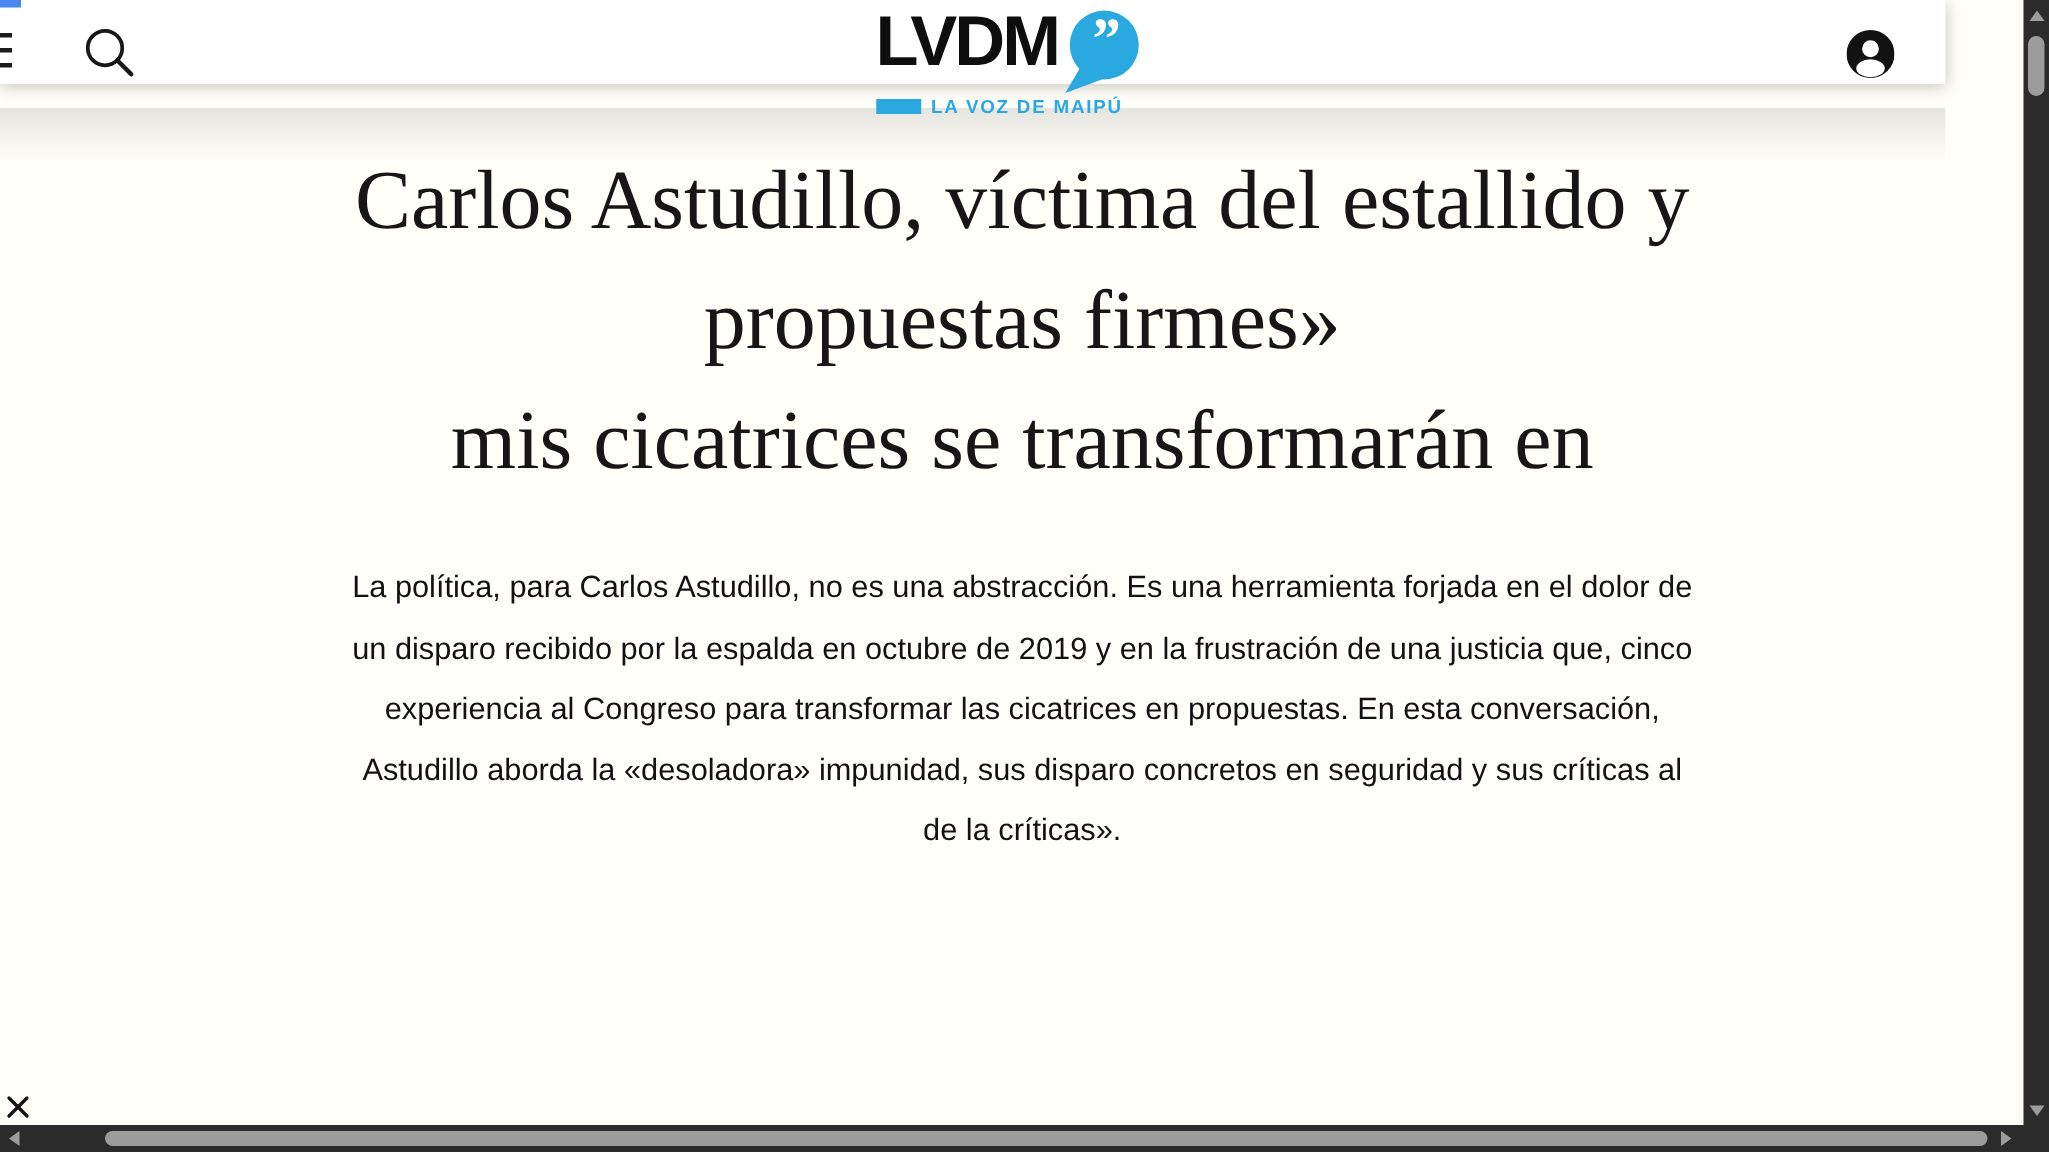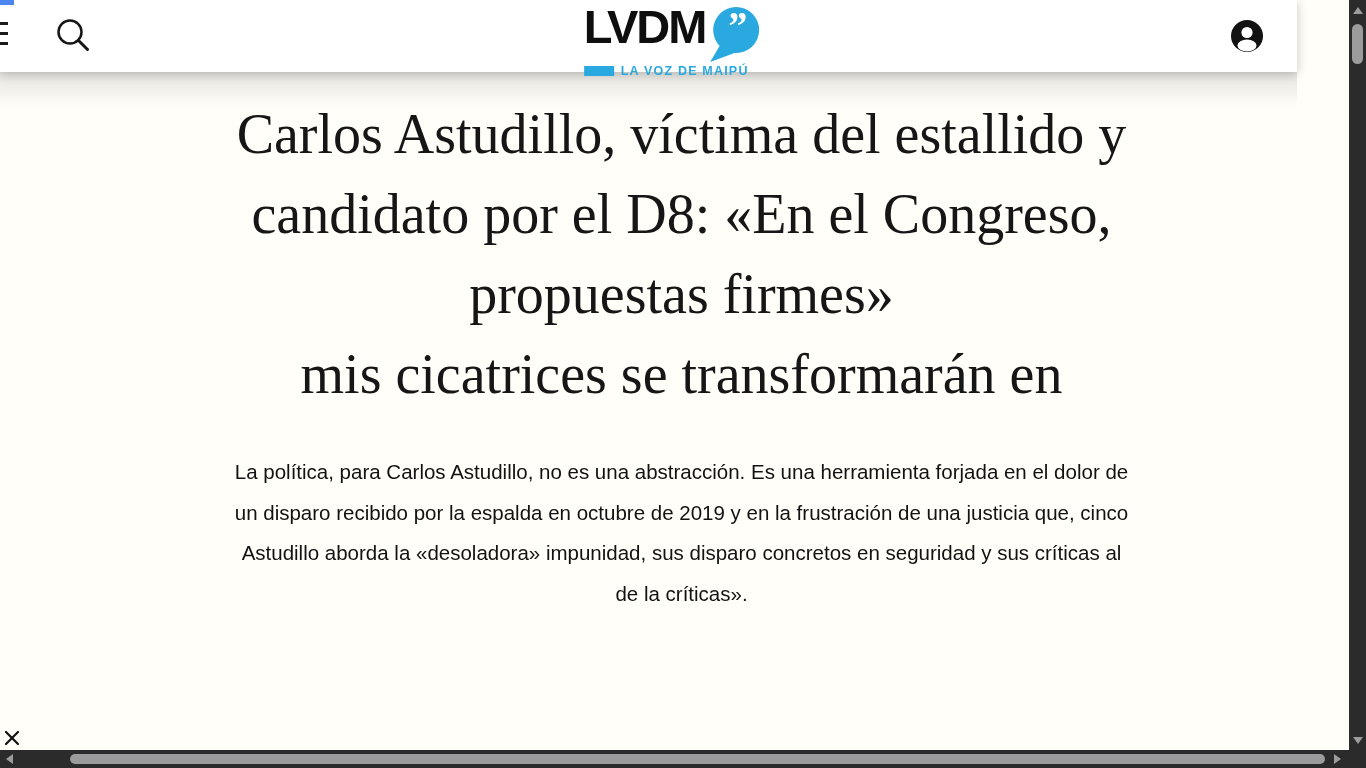--- a/index.html
+++ b/index.html
@@ -5,21 +5,21 @@
   * { margin:0; padding:0; box-sizing:border-box; }
   html,body { width:1366px; height:768px; overflow:hidden; }
   body { font-family:"Liberation Sans", sans-serif; background:#fffef8; position:relative; }
 
   
   .page { position:absolute; inset:0; background:#fffef8; }
 
   .focus-fragment { position:absolute; left:0; top:0; width:14px; height:5px; background:#4b86f0; z-index:30; }
 
   
-  .site-header { position:absolute; left:0; top:0; width:1297px; height:72px; background:#ffffff;
+  .site-header { position:absolute; left:0; top:0; width:1297px; height:56px; background:#ffffff;
                  box-shadow:0 2px 10px rgba(0,0,0,0.22); z-index:20; }
   .header-shadow { position:absolute; left:0; top:72px; width:1297px; height:36px;
                    background:linear-gradient(to bottom, rgba(0,0,0,0.10), rgba(0,0,0,0)); z-index:19; }
 
   .menu-icon { position:absolute; left:-14px; top:22px; width:22px; cursor:pointer; }
   .menu-icon span { display:block; height:3px; background:#1b1b1b; margin-bottom:7px; }
 
   .search-btn { position:absolute; left:54px; top:16px; width:38px; height:40px; cursor:pointer; }
 
   .logo { position:absolute; left:calc(50% + 24px); top:5px; transform:translateX(-50%); cursor:pointer; }
@@ -113,27 +113,27 @@
           <ellipse cx="16" cy="25.5" rx="9.5" ry="6" fill="#ffffff"></ellipse>
         </g>
       </svg>
     </div>
 
   </header>
 
   <main class="article">
     <h1 class="article-title">
       <div class="title-line">Carlos Astudillo, víctima del estallido y</div>
-      <div class="title-line">candidato por el D8: «En el Congreso,</div>
       <div class="title-line">propuestas firmes»</div>
       <div class="title-line">mis cicatrices se transformarán en</div>
     </h1>
     <div class="article-intro">
       <div class="intro-line">La política, para Carlos Astudillo, no es una abstracción. Es una herramienta forjada en el dolor de</div>
       <div class="intro-line">un disparo recibido por la espalda en octubre de 2019 y en la frustración de una justicia que, cinco</div>
+      <div class="intro-line">experiencia al Congreso para transformar las cicatrices en propuestas. En esta conversación,</div>
       <div class="intro-line">Astudillo aborda la «desoladora» impunidad, sus disparo concretos en seguridad y sus críticas al</div>
       <div class="intro-line">de la críticas».</div>
     </div>
   </main>
 
   <div class="close-btn">
     <svg width="16" height="16" viewBox="0 0 16 16">
       <line x1="2" y1="2" x2="14" y2="14" stroke="#111111" stroke-width="2.2" stroke-linecap="round"></line>
       <line x1="14" y1="2" x2="2" y2="14" stroke="#111111" stroke-width="2.2" stroke-linecap="round"></line>
     </svg>

